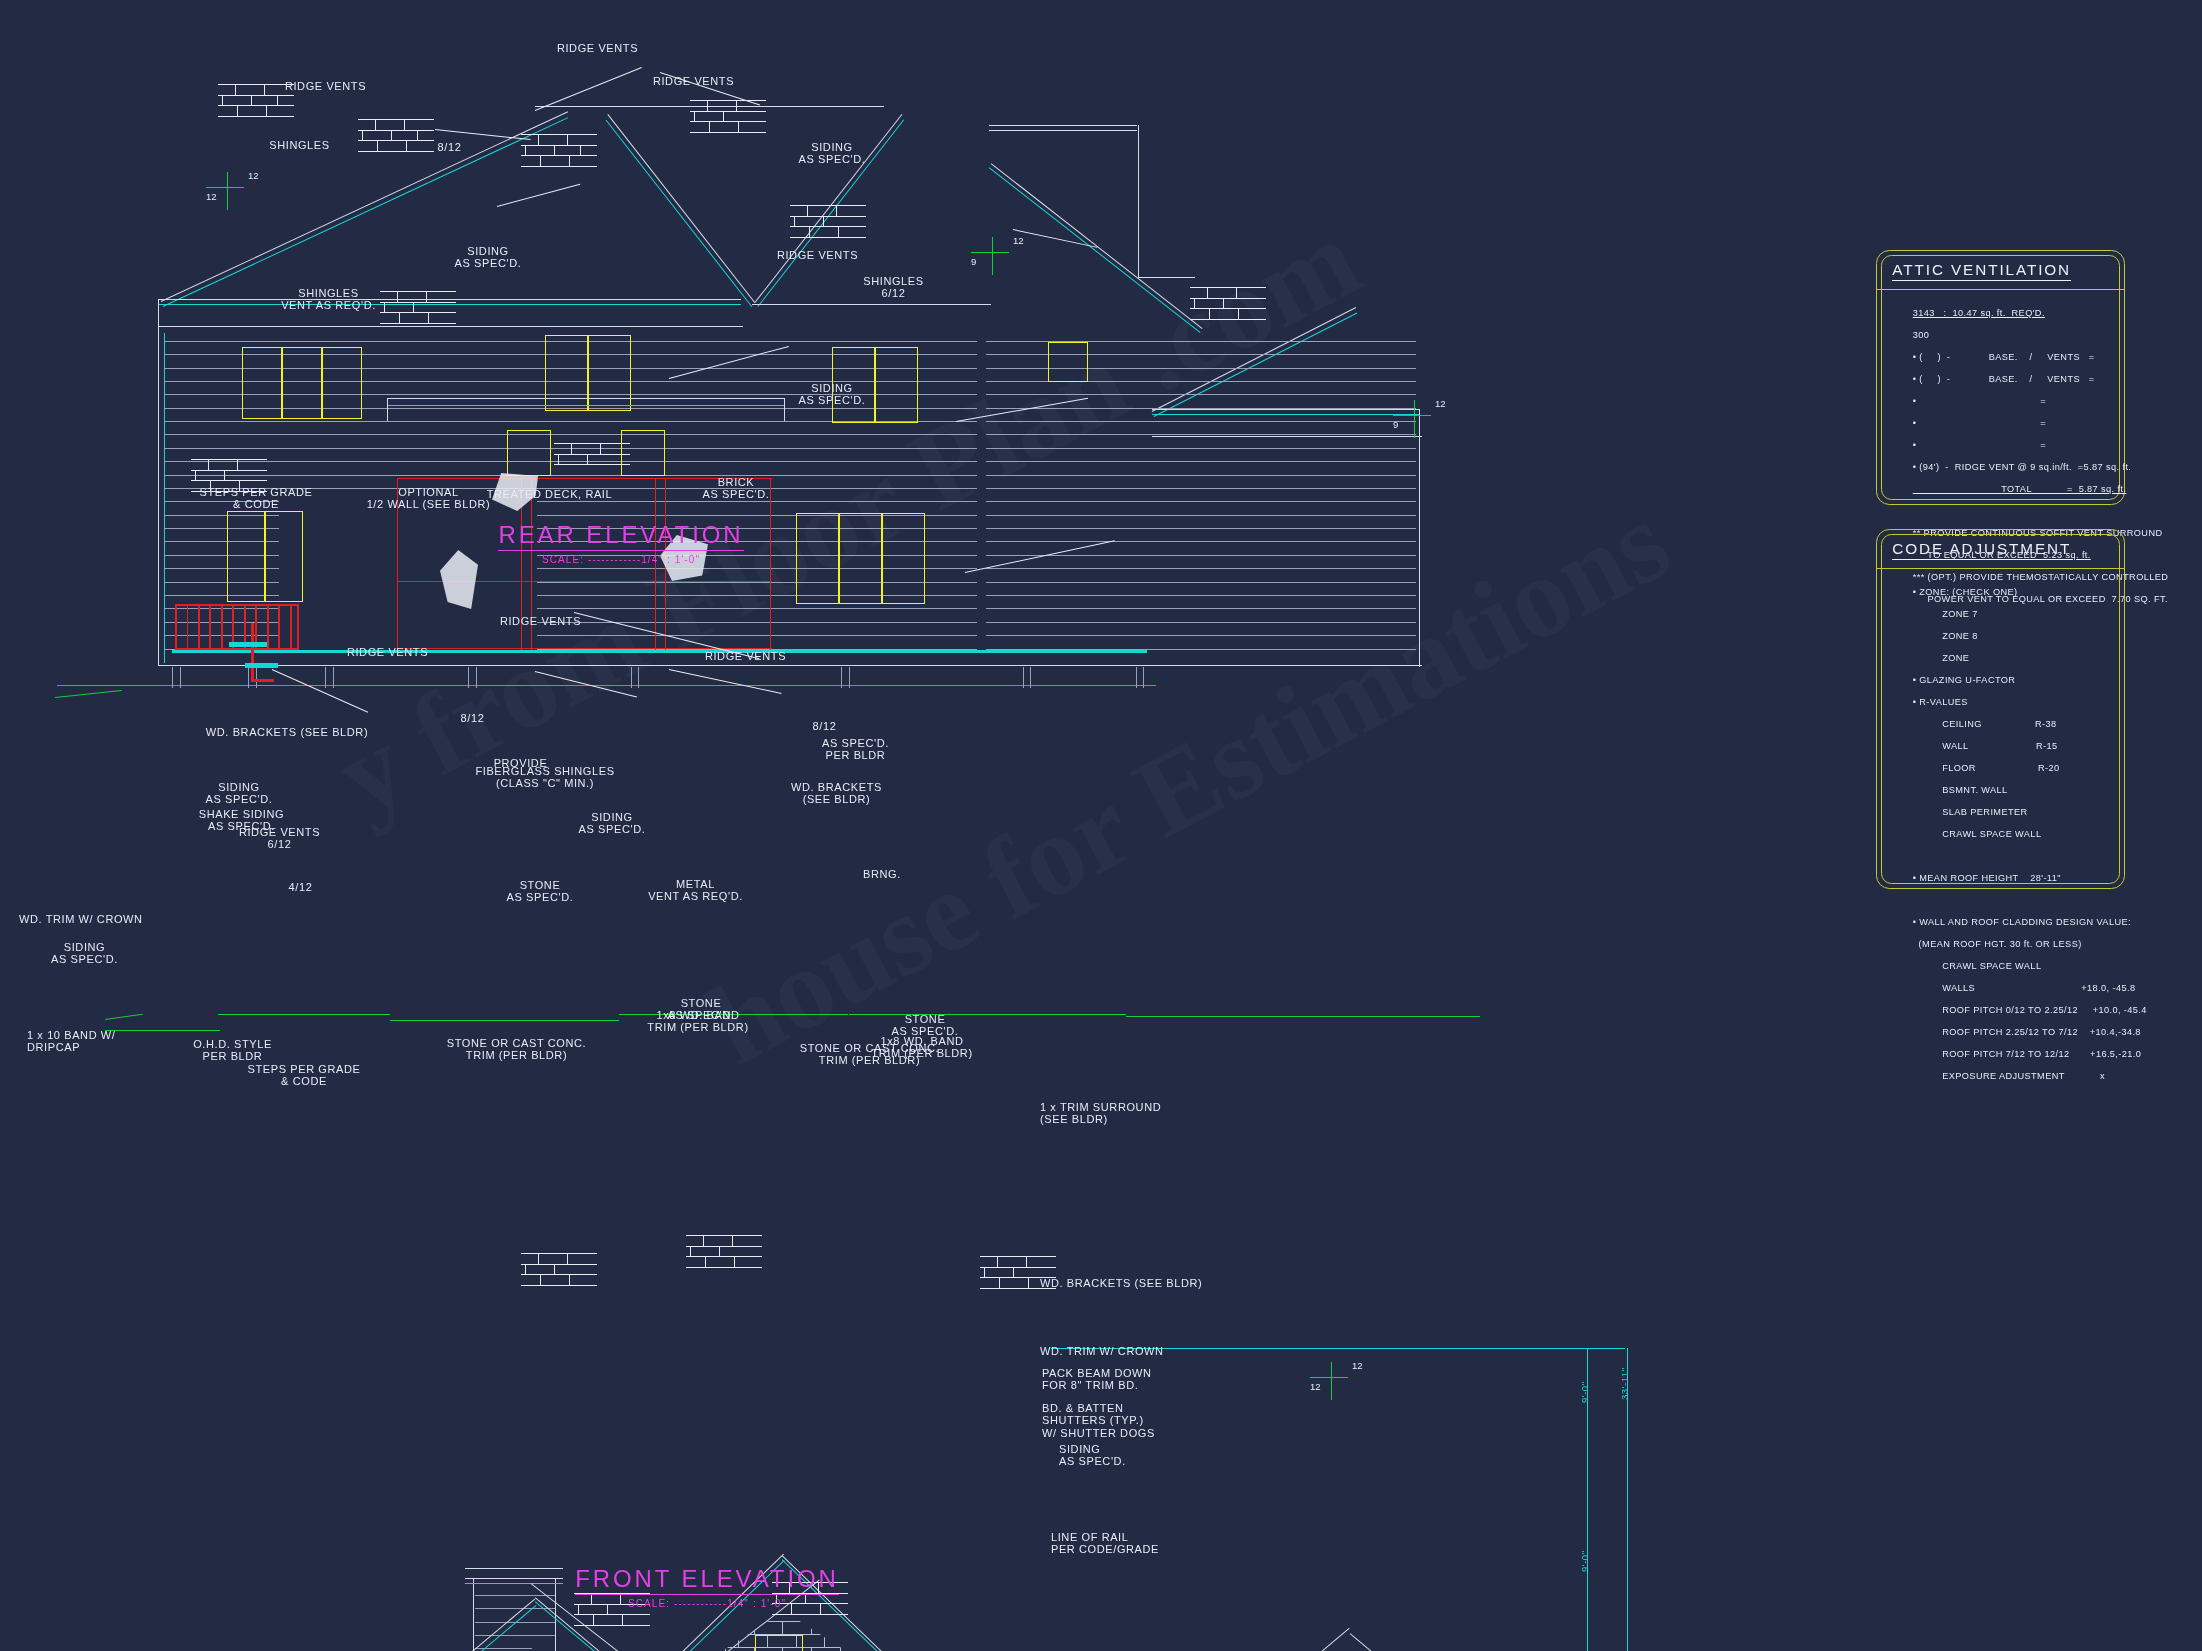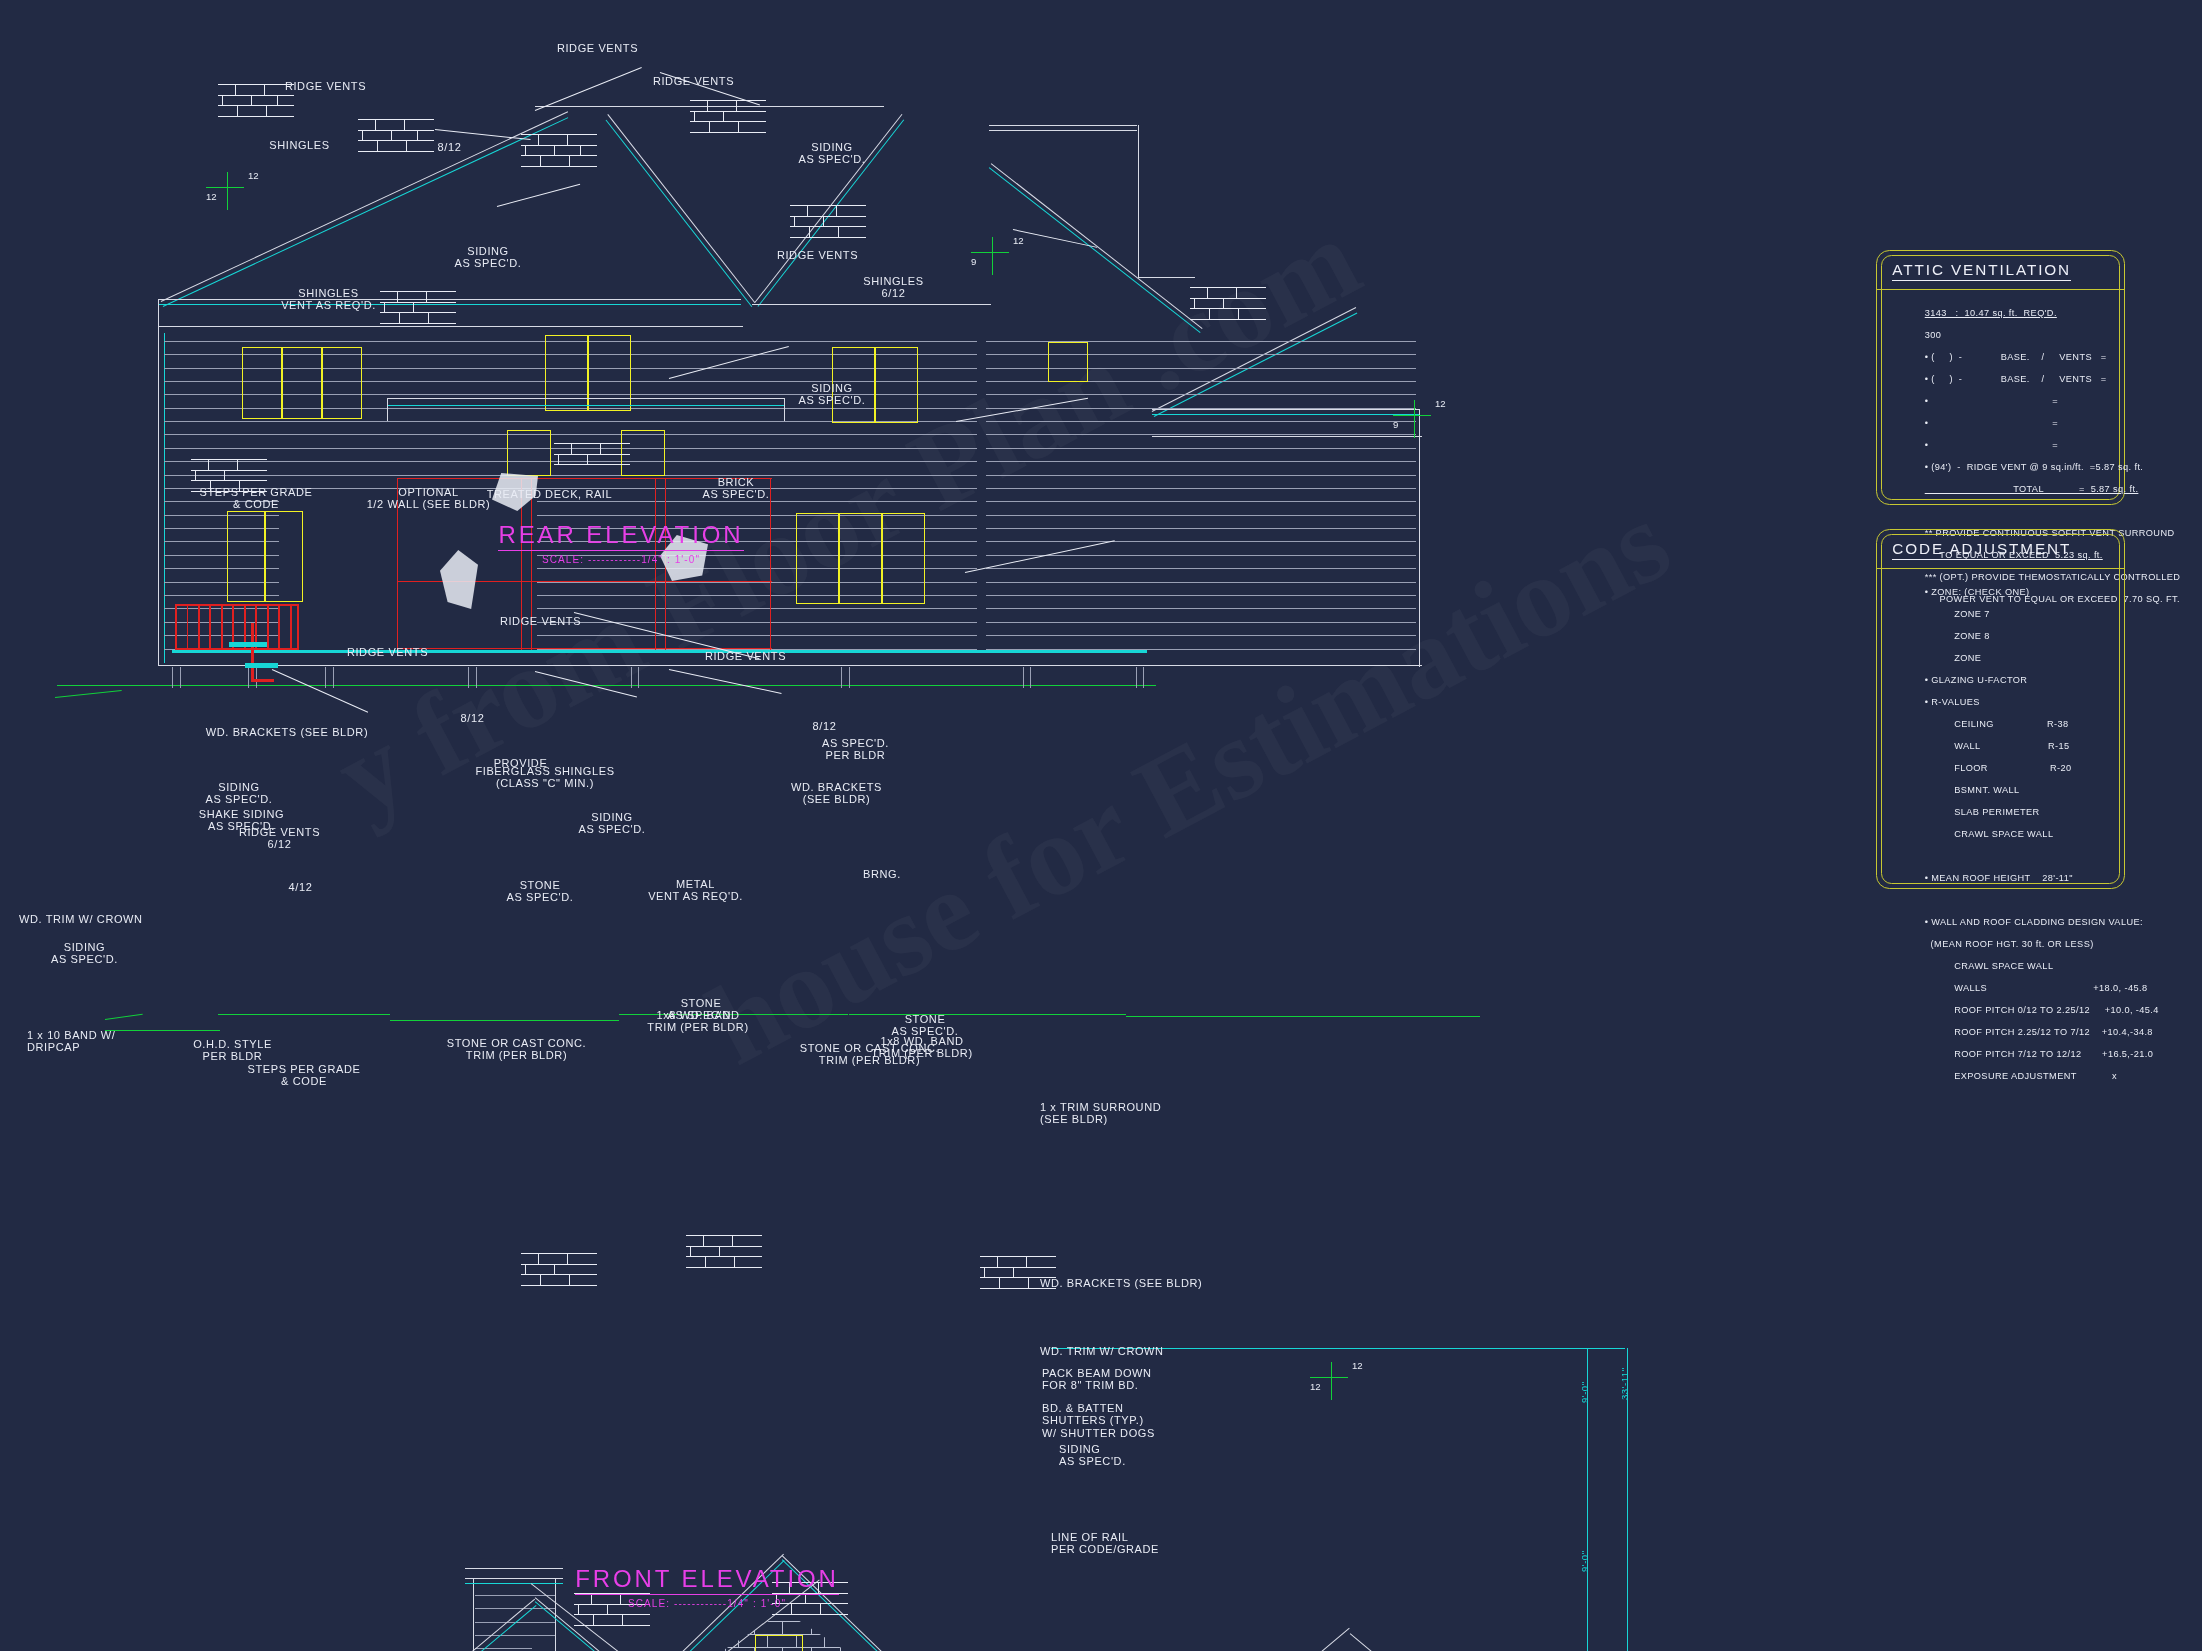--- a/index.html
+++ b/index.html
@@ -32,21 +32,21 @@
   .titleblk .t{color:#e73fe7;font-size:24px;letter-spacing:2.9px;line-height:27px;
                border-bottom:1.4px solid #e73fe7;padding-bottom:1.9px;display:inline-block;}
   .titleblk .s{color:#e73fe7;font-size:10px;letter-spacing:1.1px;margin-top:2.9px;white-space:pre;}
 
   
   .panel{position:absolute;border:1.5px solid #c8c832;border-radius:13.4px;background:transparent;}
   .panel .inner{position:absolute;inset:3.8px;border:1.1px solid #c8c832;border-radius:10.5px;}
   .panel .hdr{position:absolute;left:15.3px;top:9.6px;color:#eef0f8;font-size:15.3px;letter-spacing:1.9px;
               border-bottom:1.2px solid #eef0f8;padding-bottom:1px;}
   .panel .rule{position:absolute;left:0;right:0;height:1.3px;background:#c8c832;}
-  .panel .body{position:absolute;left:30px;right:9.6px;color:#e9ecf5;font-size:9.2px;
+  .panel .body{position:absolute;left:18px;right:9.6px;color:#e9ecf5;font-size:9.2px;
                letter-spacing:0.4px;line-height:11px;white-space:pre;}
   .panel .body .u{text-decoration:underline;}
 
   
   .grp{position:absolute;}
   .sid{position:absolute;background:#9aa0b5;height:1px;}        
   .win{position:absolute;border:1.9px solid #f2f224;box-sizing:border-box;}
   .shingles{position:absolute;overflow:hidden;}
   .shingles i{position:absolute;background:#b9bfd2;}
   .bricksym{position:absolute;}

